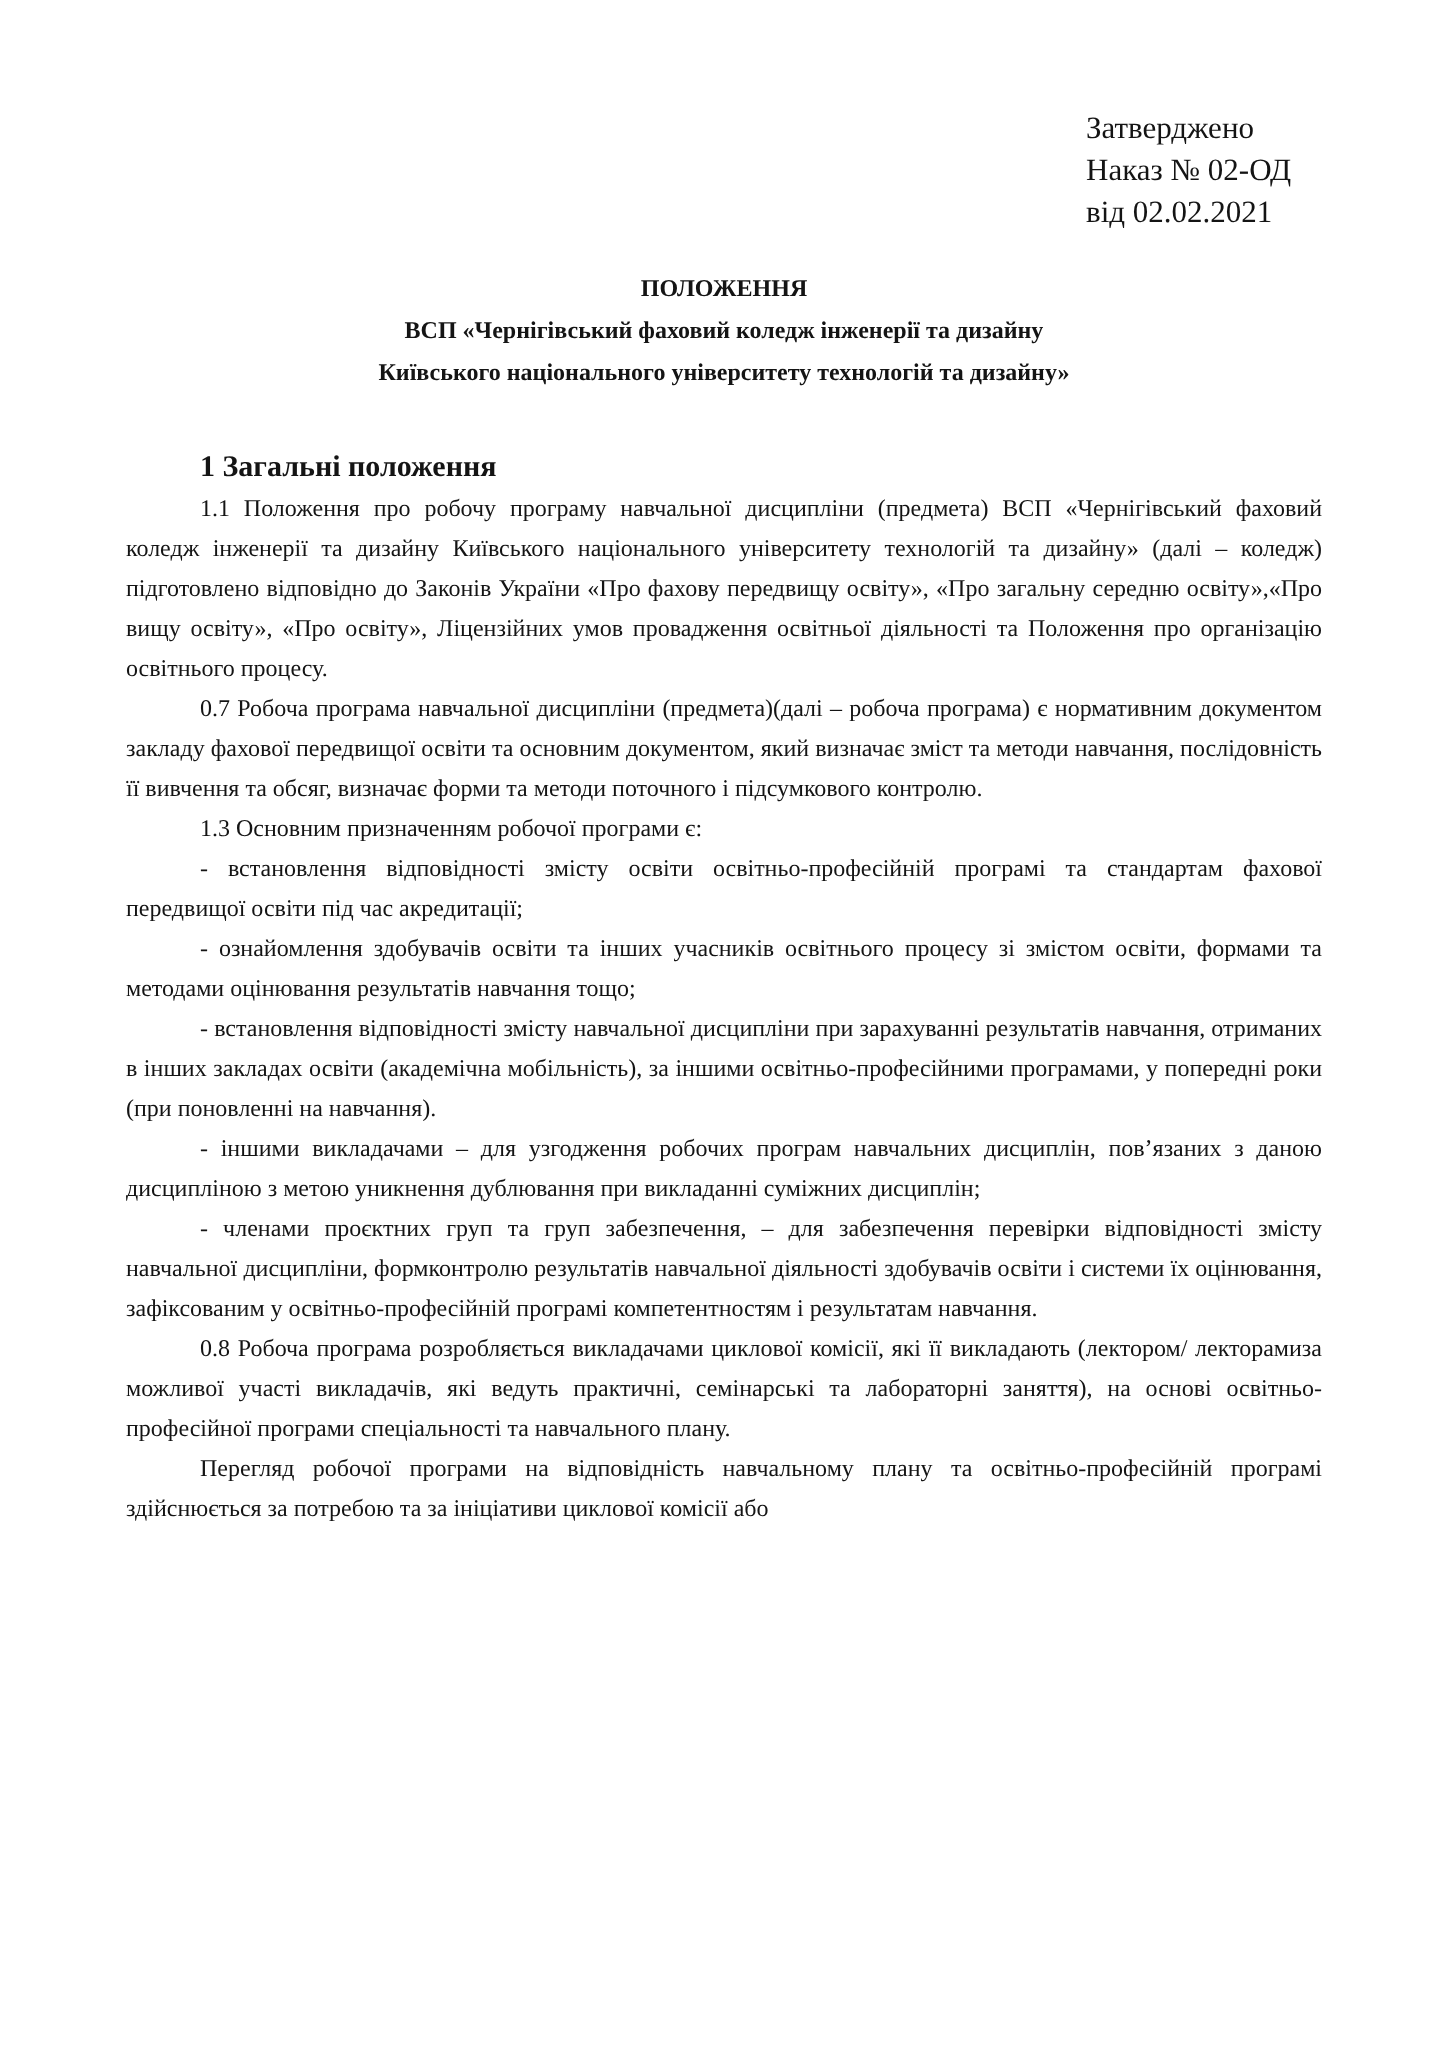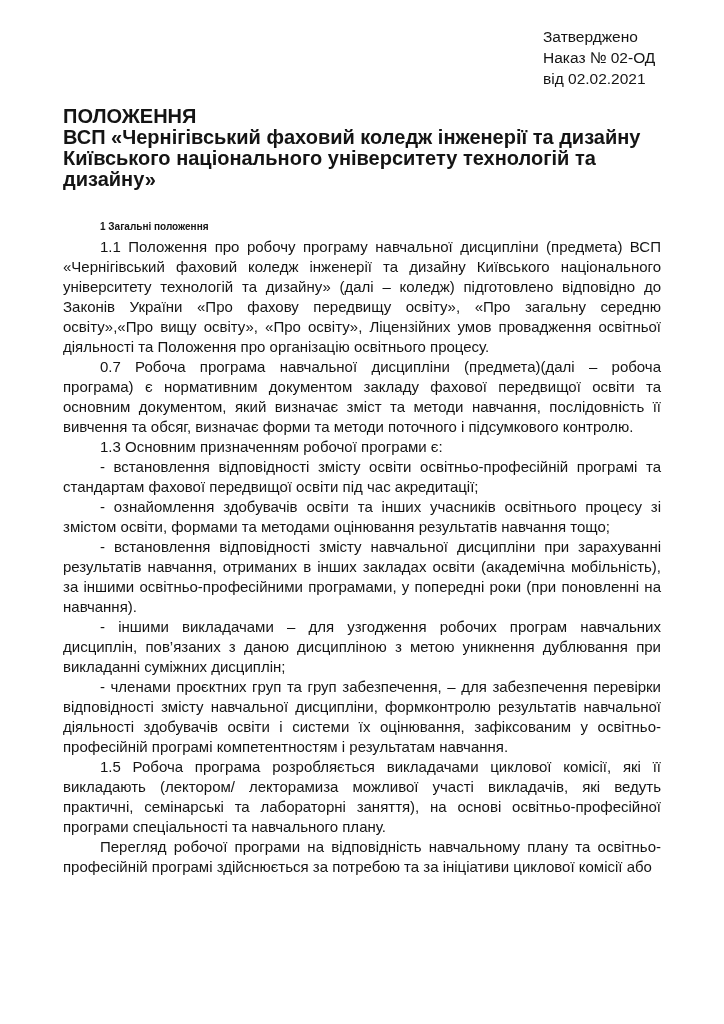--- a/index.html
+++ b/index.html
@@ -6,47 +6,48 @@
     margin: 0;
     padding: 0;
     background: #ffffff;
   }
   .page {
     position: relative;
     width: 724px;
     height: 1024px;
     background: #ffffff;
     box-sizing: border-box;
-    padding: 26px 63px 0 63px;
-    font-family: Liberation Sans, sans-serif;
+    padding: 54px 63px 0 63px;
+    font-family: Liberation Serif, serif;
     color: #141414;
     overflow: hidden;
   }
   .approval {
     margin-left: 480px;
     font-size: 15.5px;
     line-height: 21px;
     white-space: nowrap;
   }
   .doc-title {
     margin-top: 17px;
+    text-align: center;
     font-weight: bold;
-    font-size: 20px;
+    font-size: 12px;
     line-height: 21px;
   }
   .section-heading {
     margin: 27px 0 0 0;
-    font-size: 10px;
+    font-size: 15px;
     line-height: 20px;
     font-weight: bold;
     text-indent: 37px;
   }
   .body-text p {
     margin: 0;
-    font-size: 15px;
+    font-size: 12px;
     line-height: 20px;
     text-align: justify;
     text-indent: 37px;
   }
 </style>
 </head>
 <body>
 
 <div class="page">
 
@@ -66,17 +67,17 @@
 
   <div class="body-text">
     <p>1.1 Положення про робочу програму навчальної дисципліни (предмета) ВСП «Чернігівський фаховий коледж інженерії та дизайну Київського національного університету технологій та дизайну» (далі – коледж) підготовлено відповідно до Законів України «Про фахову передвищу освіту», «Про загальну середню освіту»,«Про вищу освіту», «Про освіту», Ліцензійних умов провадження освітньої діяльності та Положення про організацію освітнього процесу.</p>
     <p>0.7 Робоча програма навчальної дисципліни (предмета)(далі – робоча програма) є нормативним документом закладу фахової передвищої освіти та основним документом, який визначає зміст та методи навчання, послідовність її вивчення та обсяг, визначає форми та методи поточного і підсумкового контролю.</p>
     <p>1.3 Основним призначенням робочої програми є:</p>
     <p>- встановлення відповідності змісту освіти освітньо-професійній програмі та стандартам фахової передвищої освіти під час акредитації;</p>
     <p>- ознайомлення здобувачів освіти та інших учасників освітнього процесу зі змістом освіти, формами та методами оцінювання результатів навчання тощо;</p>
     <p>- встановлення відповідності змісту навчальної дисципліни при зарахуванні результатів навчання, отриманих в інших закладах освіти (академічна мобільність), за іншими освітньо-професійними програмами, у попередні роки (при поновленні на навчання).</p>
     <p>- іншими викладачами – для узгодження робочих програм навчальних дисциплін, пов’язаних з даною дисципліною з метою уникнення дублювання при викладанні суміжних дисциплін;</p>
     <p>- членами проєктних груп та груп забезпечення, – для забезпечення перевірки відповідності змісту навчальної дисципліни, формконтролю результатів навчальної діяльності здобувачів освіти і системи їх оцінювання, зафіксованим у освітньо-професійній програмі компетентностям і результатам навчання.</p>
-    <p>1.5 Робоча програма розробляється викладачами циклової комісії, які її викладають (лектором/ лекторамиза можливої участі викладачів, які ведуть практичні, семінарські та лабораторні заняття), на основі освітньо-професійної програми спеціальності та навчального плану.</p>
+    <p>0.8 Робоча програма розробляється викладачами циклової комісії, які її викладають (лектором/ лекторамиза можливої участі викладачів, які ведуть практичні, семінарські та лабораторні заняття), на основі освітньо-професійної програми спеціальності та навчального плану.</p>
     <p>Перегляд робочої програми на відповідність навчальному плану та освітньо-професійній програмі здійснюється за потребою та за ініціативи циклової комісії або</p>
   </div>
 
 </div>
 
 </body></html>

